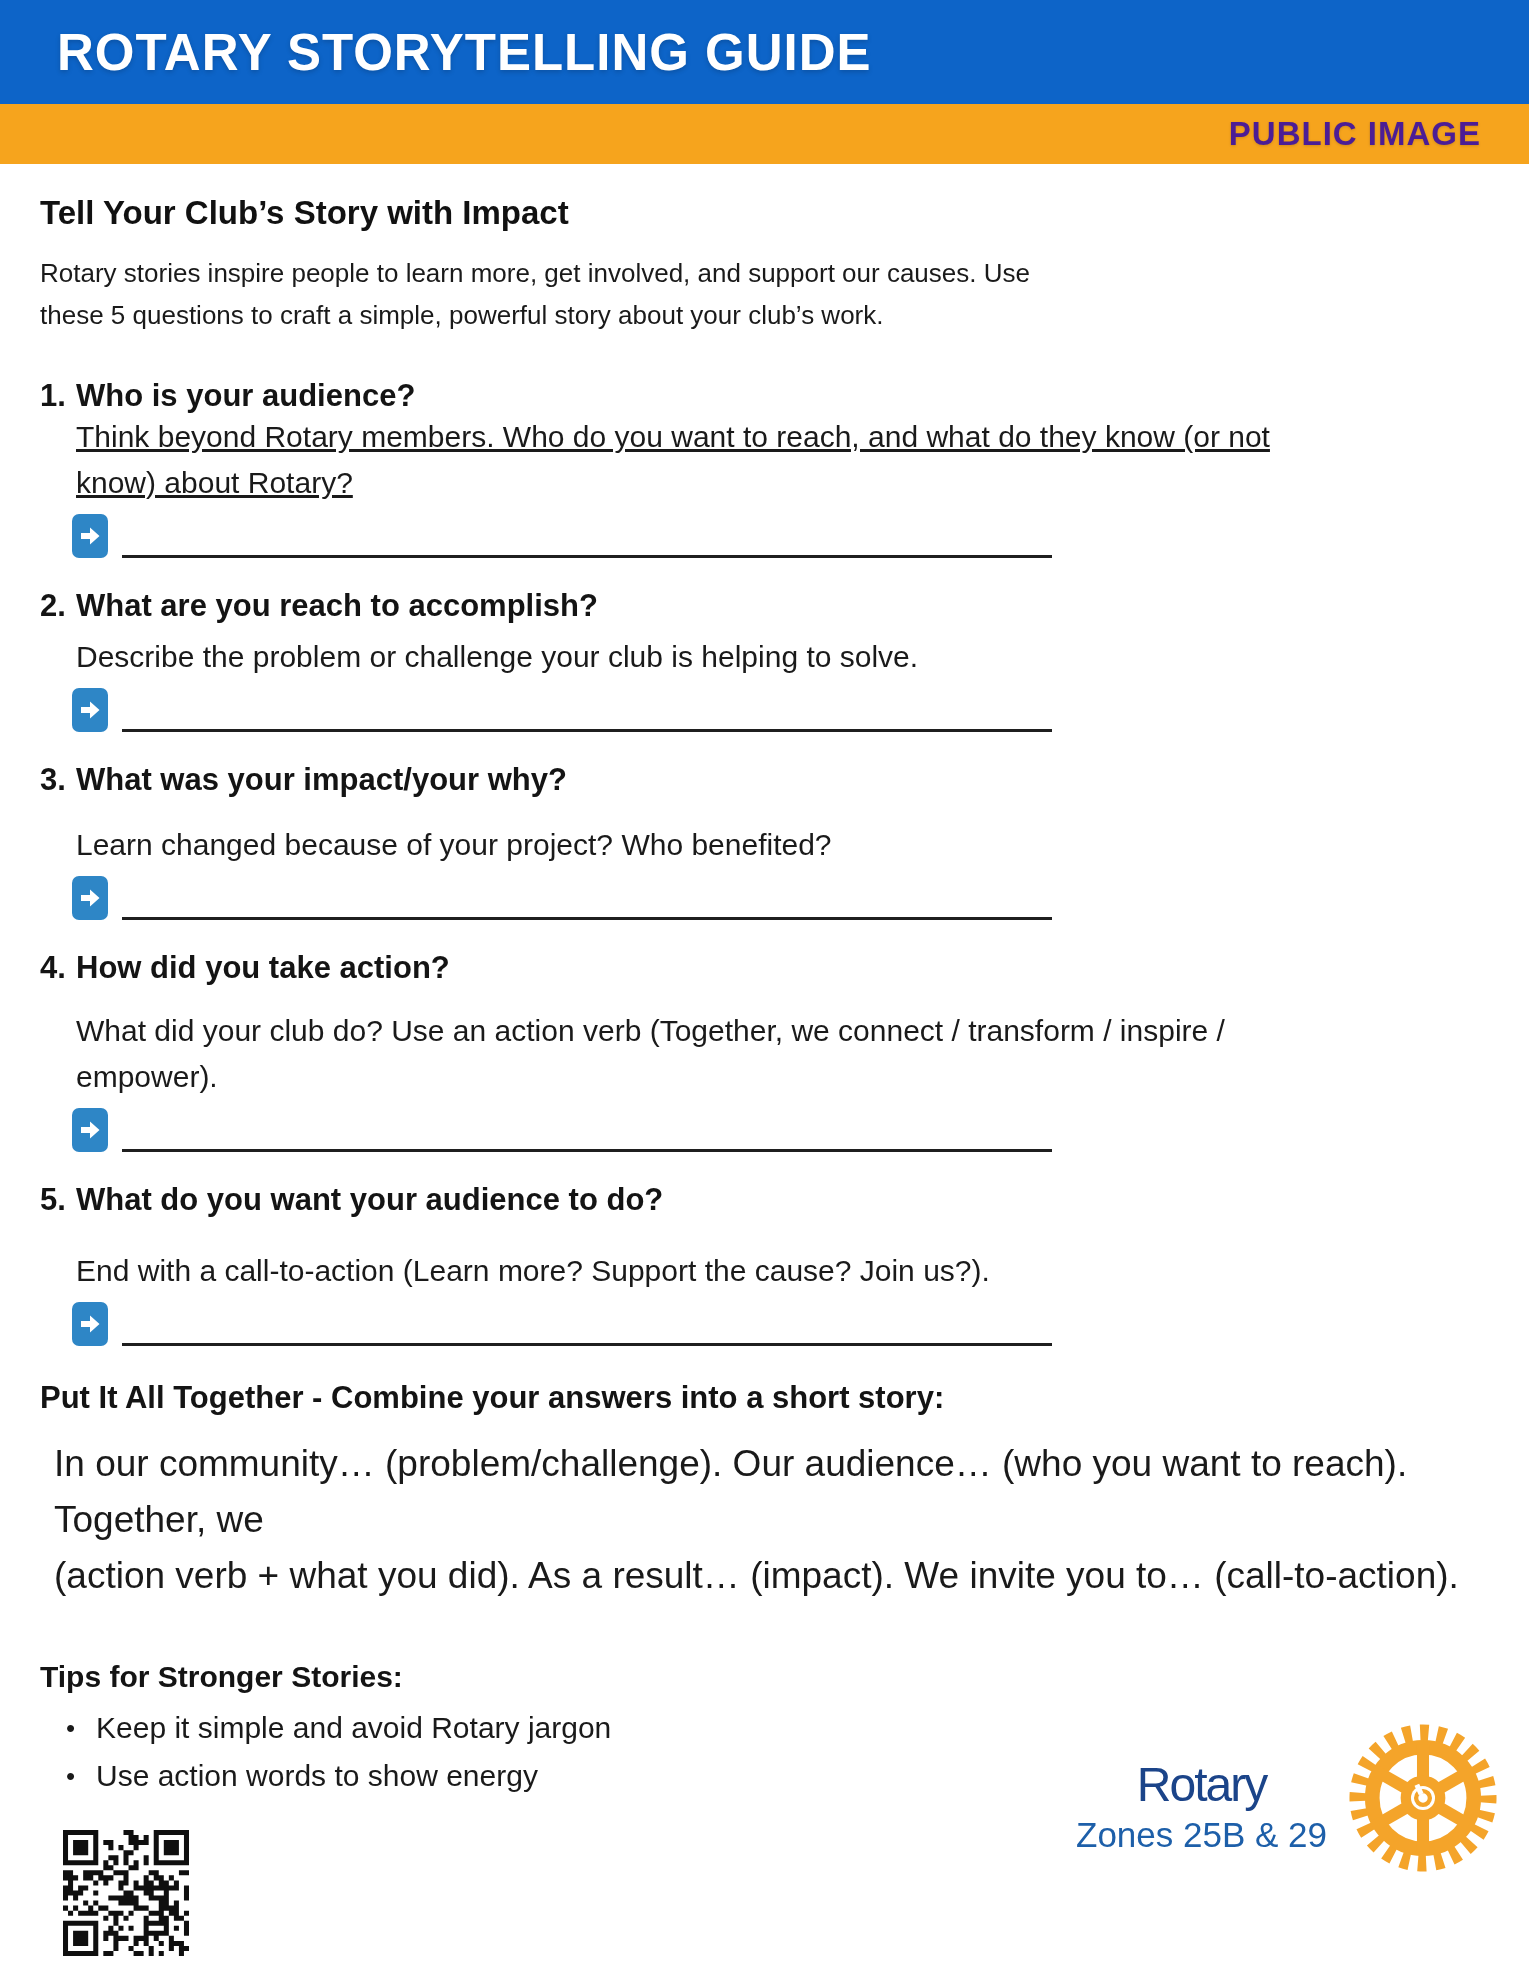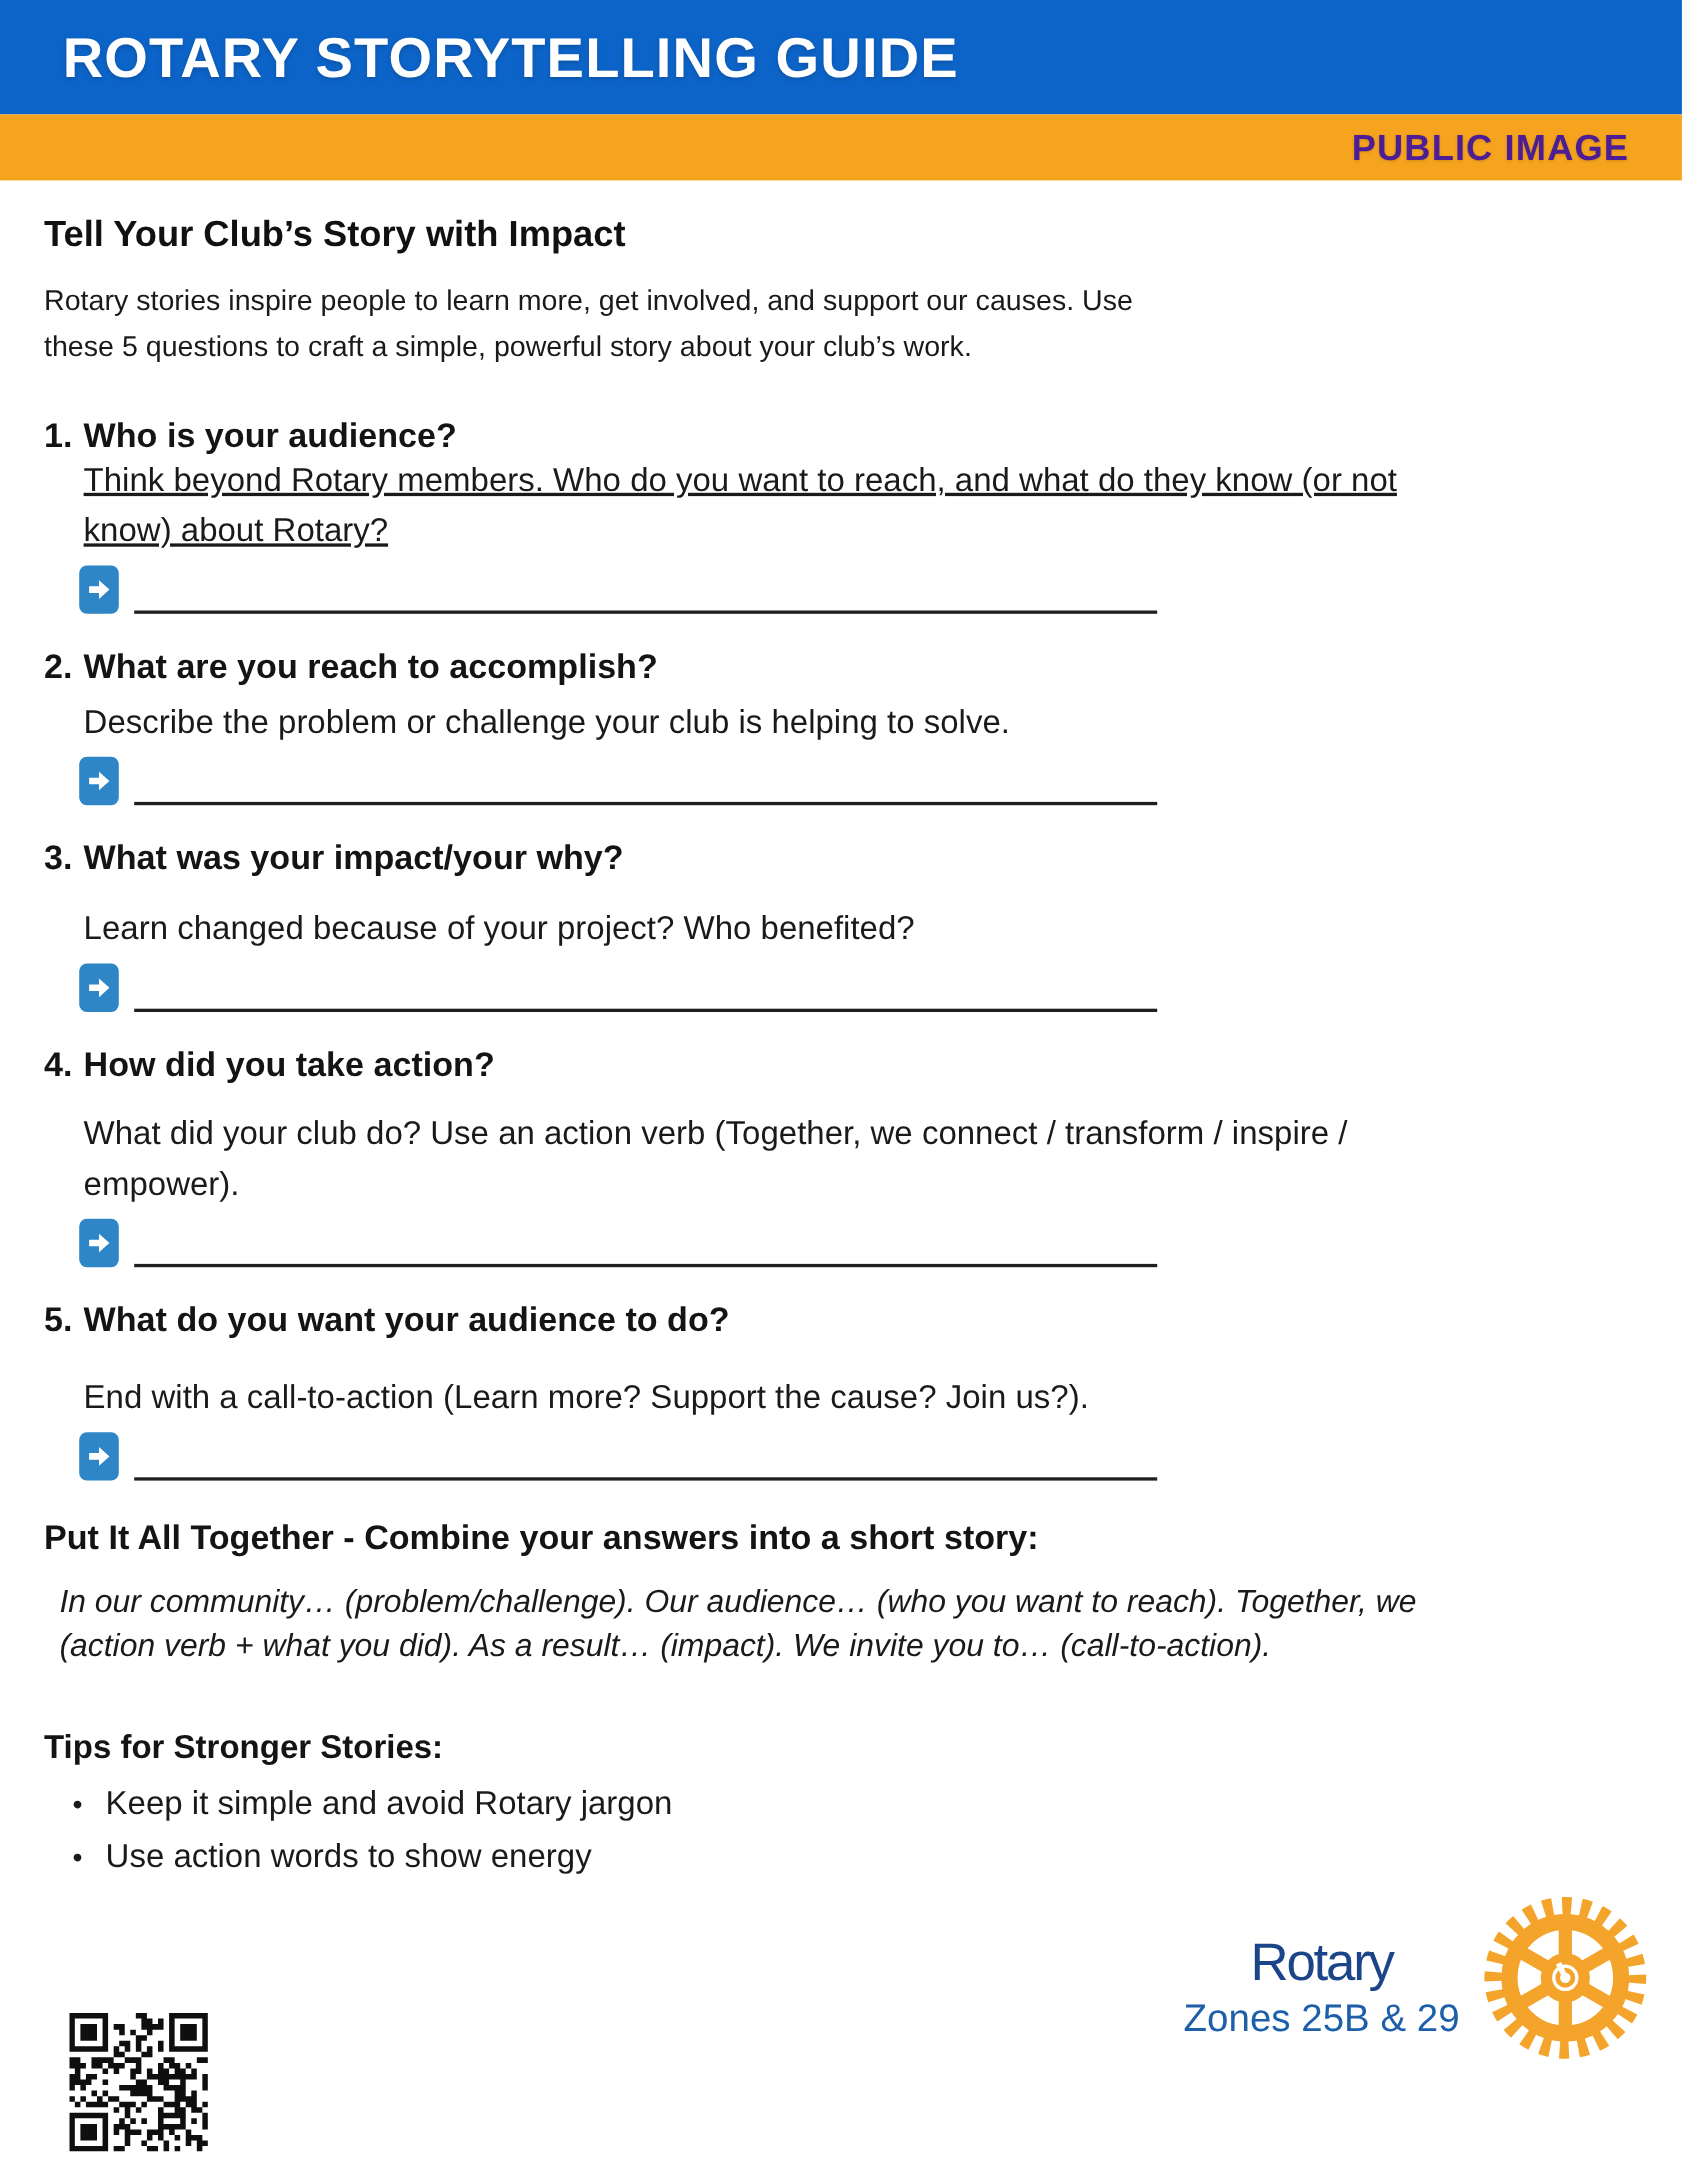--- a/index.html
+++ b/index.html
@@ -57,21 +57,21 @@
     margin-bottom:2px; flex:0 0 auto;
   }
   .write-line {
     width:930px; height:40px; border-bottom:3px solid #1f1f1f;
     margin-left:14px; margin-bottom:2px;
   }
 
   .put-together { margin-top:32px; }
   .pt-heading { font-size:31px; font-weight:bold; color:#141414; }
   .pt-text {
-    margin:20px 0 0 14px; font-size:29px; line-height:40px; white-space:pre-line;font-style:italic;
+    margin:20px 0 0 14px; font-size:37px; line-height:56px; white-space:pre-line;
   }
 
   .tips { margin-top:56px; }
   .tips-heading { font-size:30px; font-weight:bold; color:#141414; }
   .tips ul { margin:10px 0 0 0; padding-left:26px; list-style:none; }
   .tips li {
     position:relative; padding-left:30px; font-size:30px; line-height:48px;
   }
   .tips li::before {
     content:"•"; position:absolute; left:0; top:0; font-size:26px;

